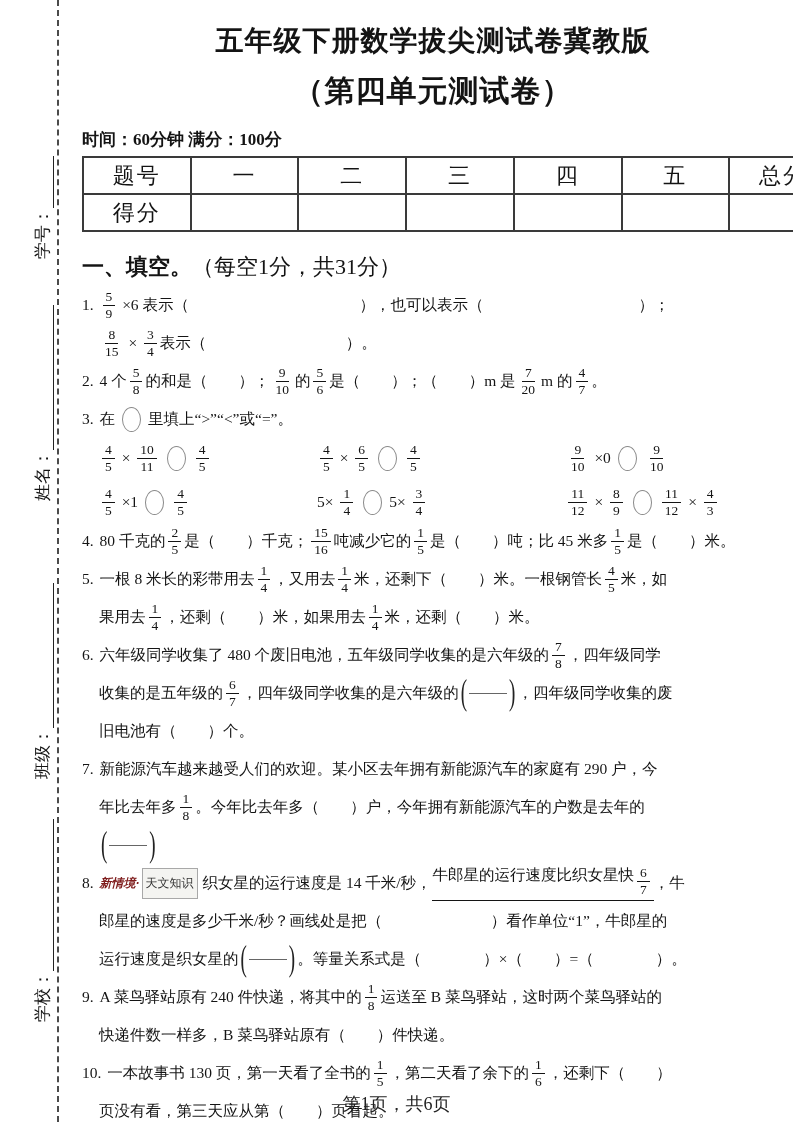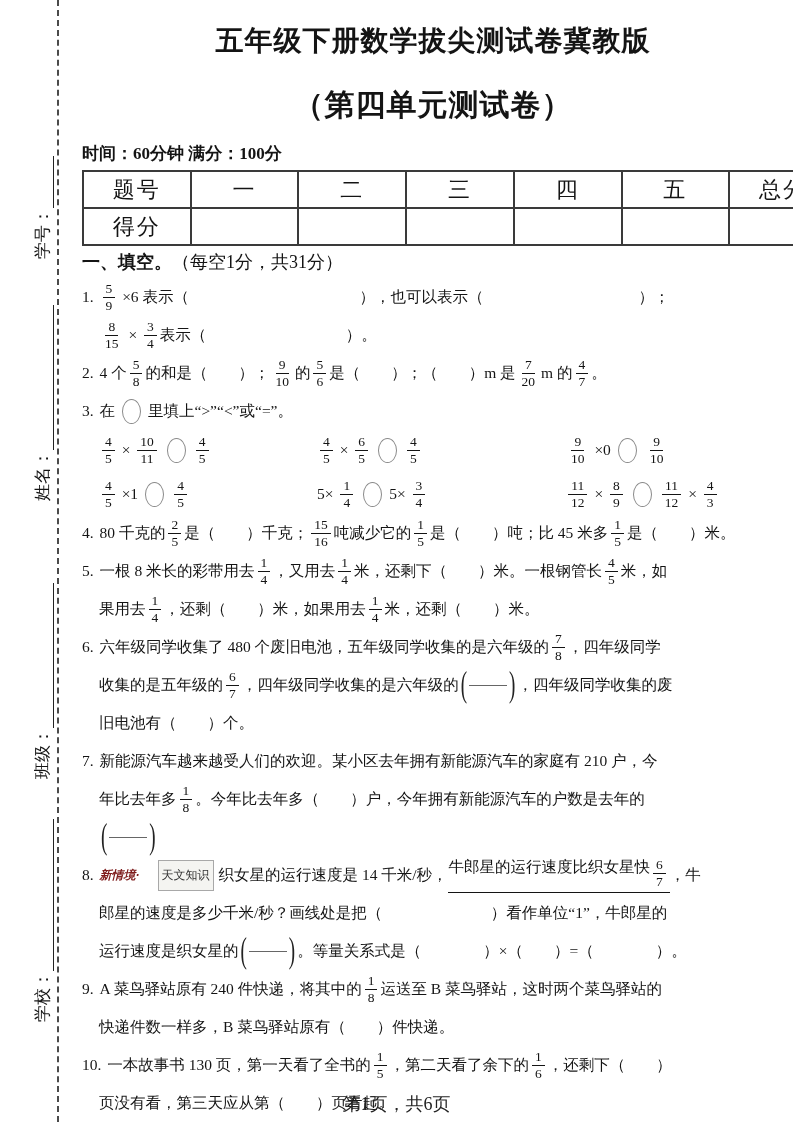--- a/index.html
+++ b/index.html
@@ -25,30 +25,30 @@
   .sb-field { display: inline-flex; align-items: flex-end; }
   .sb-line { display: inline-block; border-bottom: 1.6px solid #222; height: 1.1em; }
   .sb-f1 { margin-left: 100px; } .sb-f1 .sb-line { width: 152px; }
   .sb-f2 { margin-left: 40px; }  .sb-f2 .sb-line { width: 145px; }
   .sb-f3 { margin-left: 82px; }  .sb-f3 .sb-line { width: 145px; }
   .sb-f4 { margin-left: 46px; }  .sb-f4 .sb-line { width: 52px; }
 
   .content { position: absolute; left: 82px; top: 0; width: 702px; }
 
   .title { text-align: center; font-size: 28px; font-weight: bold; margin-top: 22px; letter-spacing: 1px; }
-  .subtitle { text-align: center; font-size: 30px; font-weight: bold; margin-top: 25px; letter-spacing: 1px; }
+  .subtitle { text-align: center; font-size: 30px; font-weight: bold; margin-top: 11px; letter-spacing: 1px; }
   .meta { text-align: left; font-size: 17px; font-weight: bold; margin-top: 16px; padding-right: 6px; }
 
   table.score { border-collapse: collapse; width: 756px; margin-top: 5px; table-layout: fixed; }
   table.score td {
     border: 2px solid #3a3a3a; height: 37px; text-align: center;
     font-size: 22px; letter-spacing: 2px;
   }
 
-  .sec-head { margin-top: 4px; font-size: 18px; }
+  .sec-head { margin-top: 20px; font-size: 22px; }
   .sec-head .bold { font-weight: bold; }
 
   .questions { margin-top: 4px; font-size: 15.5px; }
   .question { margin: 0; }
   .q-line { display: flex; align-items: center; flex-wrap: nowrap; min-height: 38px; padding-left: 17px; }
   .q-line.first { padding-left: 0; }
   .q-num { white-space: pre; margin-right: 2px; }
   .q-text { white-space: pre-wrap; }
 
   .frac { display: inline-flex; flex-direction: column; align-items: center; margin: 0 3px; font-size: 13.5px; line-height: 1.15; }
@@ -56,21 +56,21 @@
   .frac .fden { padding: 0 3px; text-align: center; }
 
   .cmp-circle { display: inline-block; width: 19px; height: 25px; border: 1.3px solid #8a8a8a; border-radius: 50%; margin: 0 7px; flex-shrink: 0; }
 
   .bigblank { display: inline-flex; align-items: center; margin: 0 2px; }
   .bb-paren { display: inline-block; font-size: 19px; transform: scaleY(1.9); font-weight: 400; color: #222; }
   .bb-line { display: inline-block; width: 38px; border-bottom: 1.5px solid #666; height: 1px; margin: 0 2px; }
 
   .badge { display: inline-flex; align-items: center; margin-right: 5px; font-size: 12px; flex-shrink: 0; }
   .badge-a { font-style: italic; font-weight: bold; color: #7f1d1d; font-family: "Liberation Sans", sans-serif; }
-  .badge-b { border: 1px solid #a8a8a8; background: #f4f4f1; padding: 6px 3px; color: #333; margin-left: 18px; font-family: "Liberation Sans", sans-serif; }
+  .badge-b { border: 1px solid #a8a8a8; background: #f4f4f1; padding: 6px 3px; color: #333; margin-left: 2px; font-family: "Liberation Sans", sans-serif; }
 
   .uline { display: inline-flex; align-items: flex-start; border-bottom: 1.6px solid #141414; padding: 0 1px 3px 1px; }
 
   .q3-grid { display: grid; grid-template-columns: 218px 248px 1fr; row-gap: 4px; padding-left: 17px; }
   .q-cell { display: flex; align-items: center; min-height: 40px; }
 
   .footer { position: absolute; bottom: 6px; left: 0; width: 100%; text-align: center; font-size: 18px; color: #222; }
 </style>
 </head>
 <body>
@@ -368,21 +368,21 @@
             </span>
             <span class="q-text">，四年级同学收集的废</span>
           </div>
           <div class="q-line">
             <span class="q-text">旧电池有（　　）个。</span>
           </div>
         </div>
         <div class="question">
           <div class="q-line first">
             <span class="q-num">7. </span>
-            <span class="q-text">新能源汽车越来越受人们的欢迎。某小区去年拥有新能源汽车的家庭有 210 户，今</span>
+            <span class="q-text">新能源汽车越来越受人们的欢迎。某小区去年拥有新能源汽车的家庭有 290 户，今</span>
           </div>
           <div class="q-line">
             <span class="q-text">年比去年多</span>
             <span class="frac">
               <span class="fnum">1</span>
               <span class="fden">8</span>
             </span>
             <span class="q-text">。今年比去年多（　　）户，今年拥有新能源汽车的户数是去年的</span>
           </div>
           <div class="q-line">

